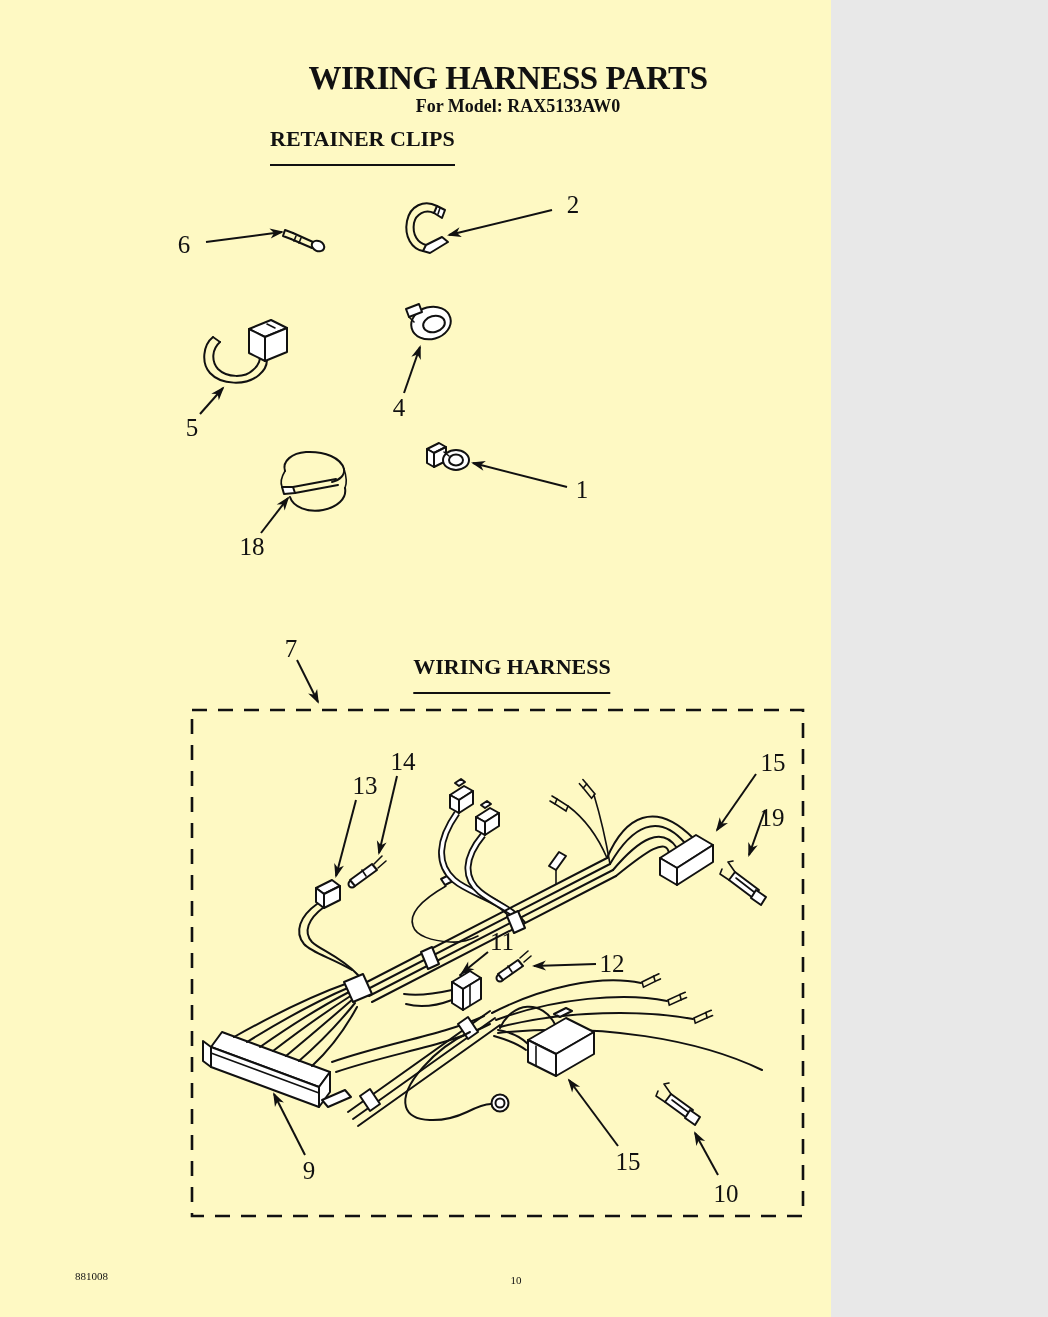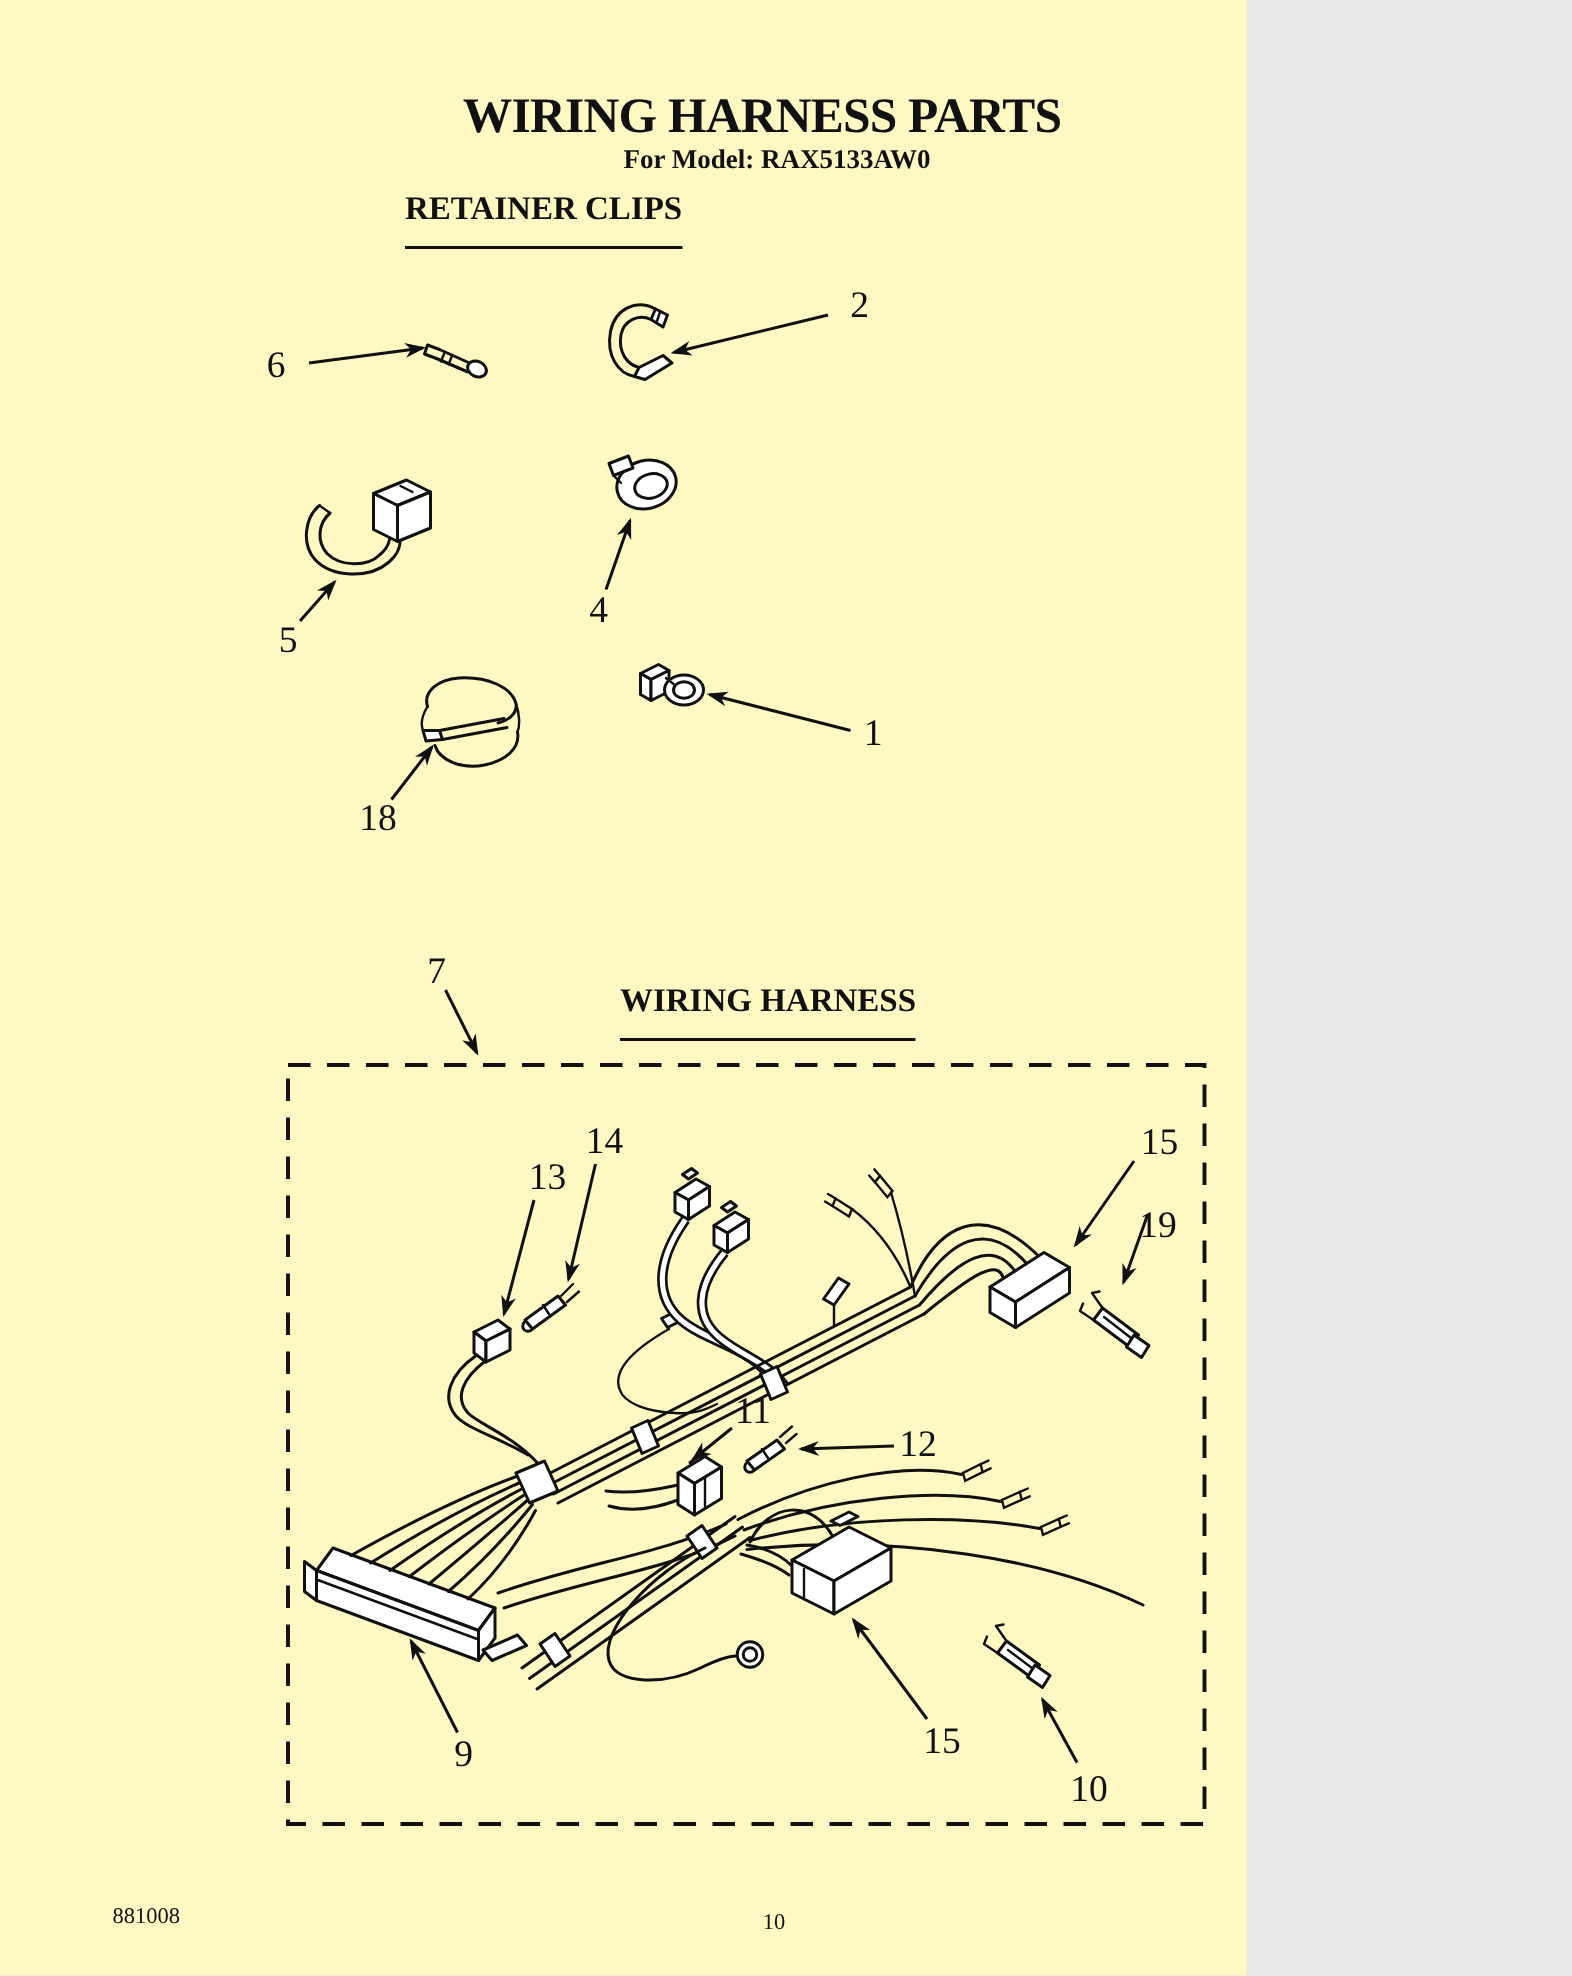--- a/index.html
+++ b/index.html
@@ -19,21 +19,21 @@
   .section-heading{
     font-size:22px;font-weight:700;border-bottom:2px solid #111;
     padding-bottom:12px;white-space:nowrap;
   }
   .retainer-heading{top:126px;left:270px;}
   .harness-heading{top:654px;left:512px;transform:translateX(-50%);}
   .callout{
     transform:translate(-50%,-50%);font-size:25px;font-weight:400;
     white-space:nowrap;line-height:1;
   }
-  .footer-text{font-size:15px;font-weight:400;}
+  .footer-text{font-size:11px;font-weight:400;}
   .doc-number{left:75px;top:1270px;}
   .page-number{left:516px;top:1274px;transform:translateX(-50%);}
   svg{position:absolute;left:0;top:0;}
   .ln{stroke:#111;stroke-width:2;fill:none;stroke-linecap:round;stroke-linejoin:round;}
   .fw{stroke:#111;stroke-width:2;fill:#fff;stroke-linejoin:round;}
   .thin{stroke:#111;stroke-width:1.6;fill:none;stroke-linecap:round;}
   .arrow{stroke:#111;stroke-width:2;fill:none;}
 </style>
 </head>
 <body>

